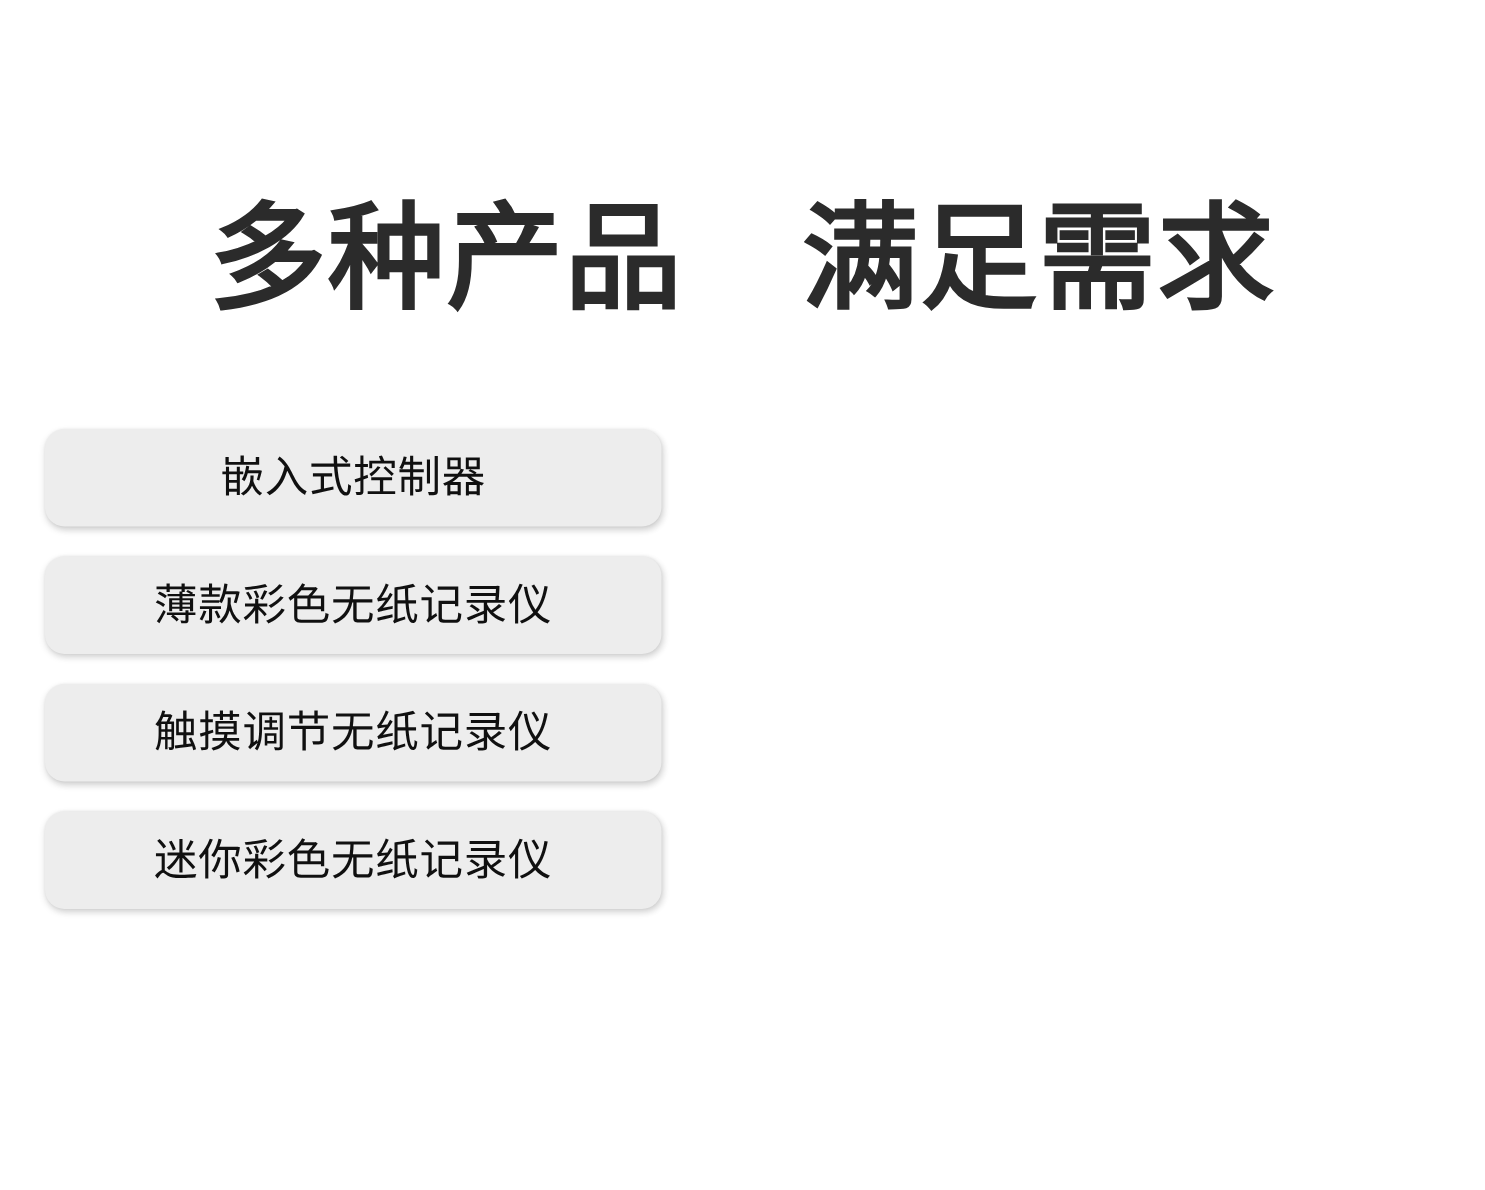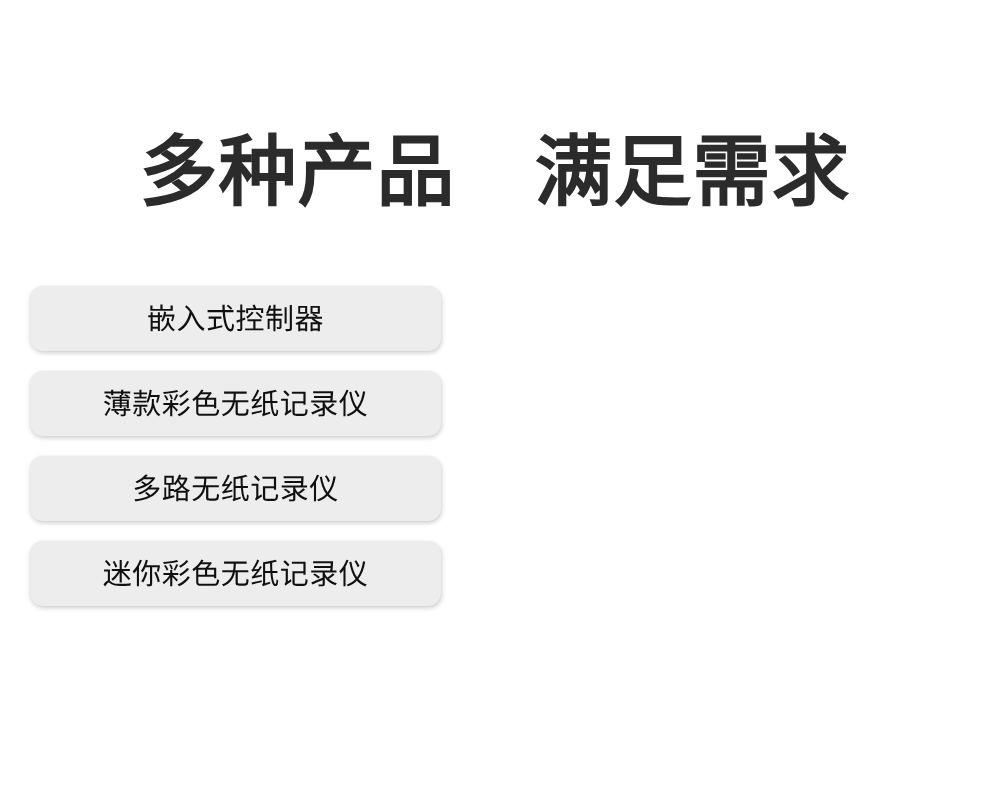--- a/index.html
+++ b/index.html
@@ -103,21 +103,21 @@
   <div class="product-grid">
 
     <div class="product-column">
       <div class="product-pill">
         <span class="product-pill-label">嵌入式控制器</span>
       </div>
       <div class="product-pill">
         <span class="product-pill-label">薄款彩色无纸记录仪</span>
       </div>
       <div class="product-pill">
-        <span class="product-pill-label">多路无纸记录仪</span>
+        <span class="product-pill-label">触摸调节无纸记录仪</span>
       </div>
       <div class="product-pill">
         <span class="product-pill-label">迷你彩色无纸记录仪</span>
       </div>
     </div>
 
 
   </div>
 
 </div>

